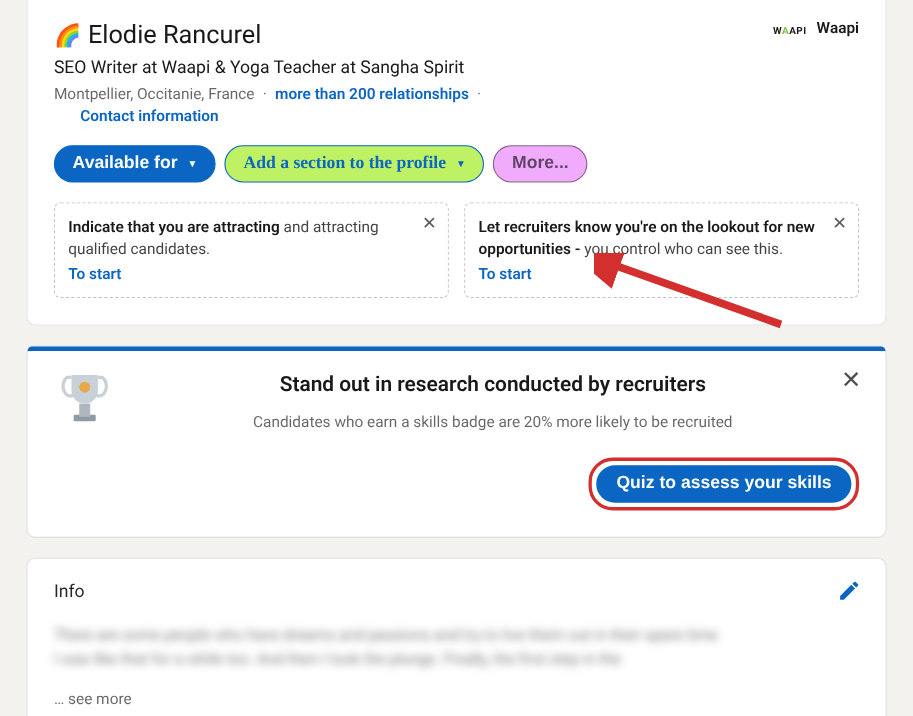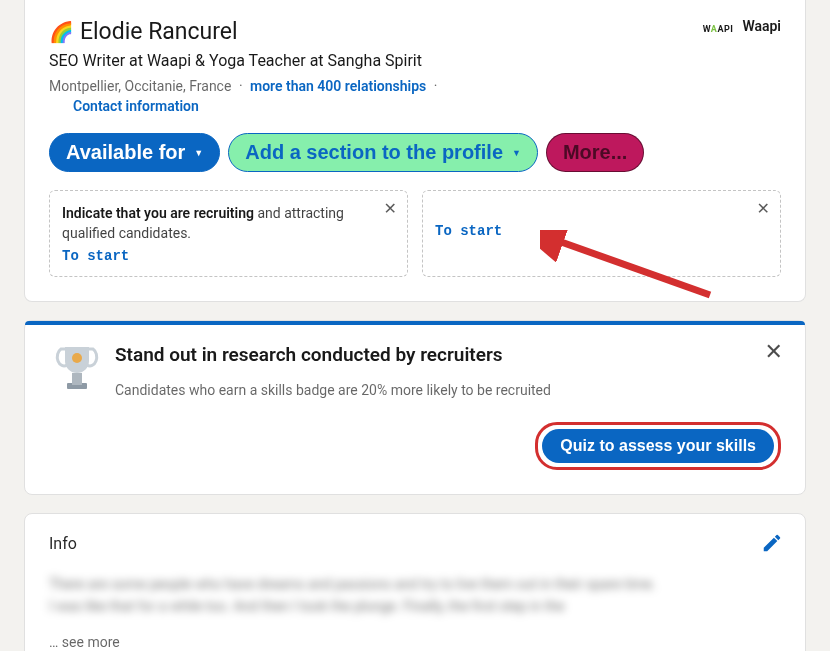--- a/index.html
+++ b/index.html
@@ -27,61 +27,61 @@
     .company-logo .green { color: #7ac142; }
     .headline { font-size: 16px; color: rgba(0,0,0,0.9); margin-top: 6px; }
     .meta-row { font-size: 14px; color: rgba(0,0,0,0.6); margin-top: 8px; }
     .meta-row .link { color: #0a66c2; font-weight: 600; }
     .meta-row .dot { color: rgba(0,0,0,0.6); margin: 0 4px; }
     .contact-link { color: #0a66c2; font-weight: 600; font-size: 14px; display: inline-block; margin-top: 4px; margin-left: 24px; }
     .button-row { display: flex; gap: 8px; margin-top: 18px; align-items: center; }
     .btn {
       border-radius: 20px;
       padding: 7px 16px;
-      font-size: 20px;
+      font-size: 16px;
       font-weight: 600;
       cursor: pointer;
       display: inline-flex;
       align-items: center;
       gap: 5px;
       border: 1px solid transparent;
     }
     .btn-primary { background: #0a66c2; color: #fff; border-color: #0a66c2; }
-    .btn-outline { background: #86efac; color: #0a66c2; border-color: #0a66c2; }
-    .btn-ghost { background: #be185d; color: rgba(0,0,0,0.6); border-color: rgba(0,0,0,0.45); }
+    .btn-outline { background: #bef264; color: #0a66c2; border-color: #0a66c2; font-family: Liberation Serif, serif; }
+    .btn-ghost { background: #f0abfc; color: rgba(0,0,0,0.6); border-color: rgba(0,0,0,0.45); }
     .caret-down::after { content: "▼"; font-size: 9px; margin-left: 4px; }
     .info-boxes { display: flex; gap: 14px; margin-top: 18px; }
     .info-box {
       flex: 1;
       border: 1px dashed #c4c4c4;
       border-radius: 6px;
       padding: 12px 36px 12px 12px;
       position: relative;
       font-size: 14px;
     }
     .info-box .bold { font-weight: 600; color: rgba(0,0,0,0.9); }
     .info-box .body { color: rgba(0,0,0,0.75); line-height: 1.45; }
-    .info-box .start { color: #0a66c2; font-weight: 600; margin-top: 4px; display: inline-block; font-family: Liberation Mono, monospace; }
+    .info-box .start { color: #0a66c2; font-weight: 600; margin-top: 4px; display: inline-block; }
     .info-box .close-x {
       position: absolute; top: 8px; right: 10px;
       color: rgba(0,0,0,0.65); cursor: pointer; font-size: 16px;
     }
     
     .arrow-wrap {
       position: absolute;
       left: 540px; top: 230px;
       width: 180px; height: 70px;
       pointer-events: none;
     }
     
     .promo-card { position: relative; padding: 0; }
     .promo-card .blue-bar { height: 4px; background: #0a66c2; border-radius: 8px 8px 0 0; }
     .promo-body { display: flex; padding: 18px 24px 24px 24px; align-items: flex-start; }
     .trophy { width: 56px; display: flex; justify-content: center; }
-    .promo-text { flex: 1; margin-left: 10px; }
+    .promo-text { flex: 1; margin-left: 10px; text-align: center; }
     .promo-title { font-size: 19px; font-weight: 600; color: rgba(0,0,0,0.9); }
     .promo-sub { font-size: 14px; color: rgba(0,0,0,0.6); margin-top: 16px; }
     .promo-card .close-big {
       position: absolute; top: 18px; right: 22px;
       color: rgba(0,0,0,0.7); font-size: 22px; cursor: pointer;
     }
     .quiz-wrap { display:flex; justify-content:flex-end; padding: 0 24px 24px 24px; }
     .quiz-highlight { border: 3px solid #d32f2f; border-radius: 22px; padding: 4px; display:inline-block;}
     .quiz-btn {
       background: #0a66c2; color: #fff;
@@ -109,48 +109,50 @@
   <div class="header-row">
     <div>
       <div class="name-row">
         <span class="rainbow">🌈</span>
         <span class="name">Elodie Rancurel</span>
       </div>
       <div class="headline">SEO Writer at Waapi &amp; Yoga Teacher at Sangha Spirit</div>
       <div class="meta-row">
         <span>Montpellier, Occitanie, France</span>
         <span class="dot">·</span>
-        <a class="link">more than 400 relationships</a>
+        <a class="link">more than 200 relationships</a>
         <span class="dot">·</span>
       </div>
       <a class="contact-link">Contact information</a>
     </div>
     <div class="company-row">
       <span class="company-logo">W<span class="green">A</span>API</span>
       <span>Waapi</span>
     </div>
   </div>
 
   <div class="button-row">
     <button class="btn btn-primary caret-down">Available for</button>
     <button class="btn btn-outline caret-down">Add a section to the profile</button>
     <button class="btn btn-ghost">More...</button>
   </div>
 
   <div class="info-boxes">
     <div class="info-box">
       <span class="close-x">✕</span>
       <span class="body">
-        <span class="bold">Indicate that you are recruiting</span><span> and attracting qualified candidates.</span>
+        <span class="bold">Indicate that you are attracting</span><span> and attracting qualified candidates.</span>
       </span><br>
       <a class="start">To start</a>
     </div>
     <div class="info-box">
       <span class="close-x">✕</span>
-      <br>
+      <span class="body">
+        <span class="bold">Let recruiters know you're on the lookout for new opportunities -</span><span> you control who can see this.</span>
+      </span><br>
       <a class="start">To start</a>
     </div>
   </div>
 </div>
 
 <svg class="arrow-wrap" viewBox="0 0 180 70">
   <defs>
     <marker id="ah" markerWidth="10" markerHeight="10" refX="2" refY="3" orient="auto">
       <path d="M0,0 L0,6 L8,3 z" fill="#d32f2f"></path>
     </marker>

